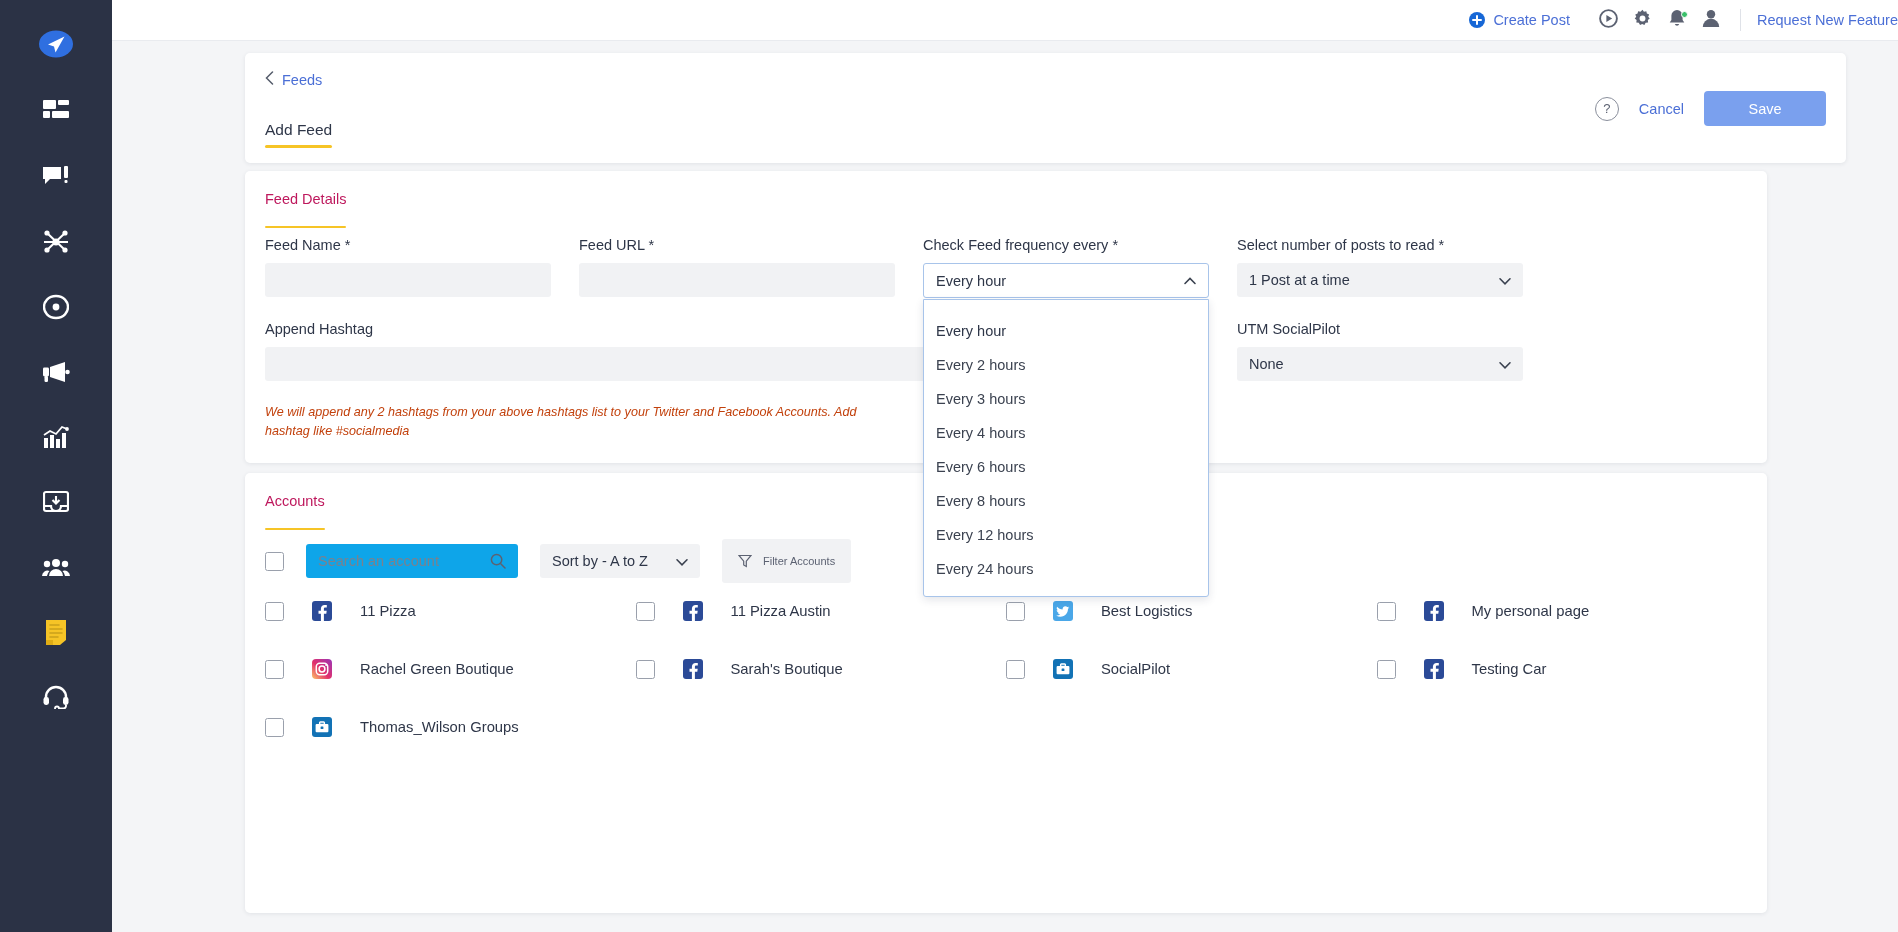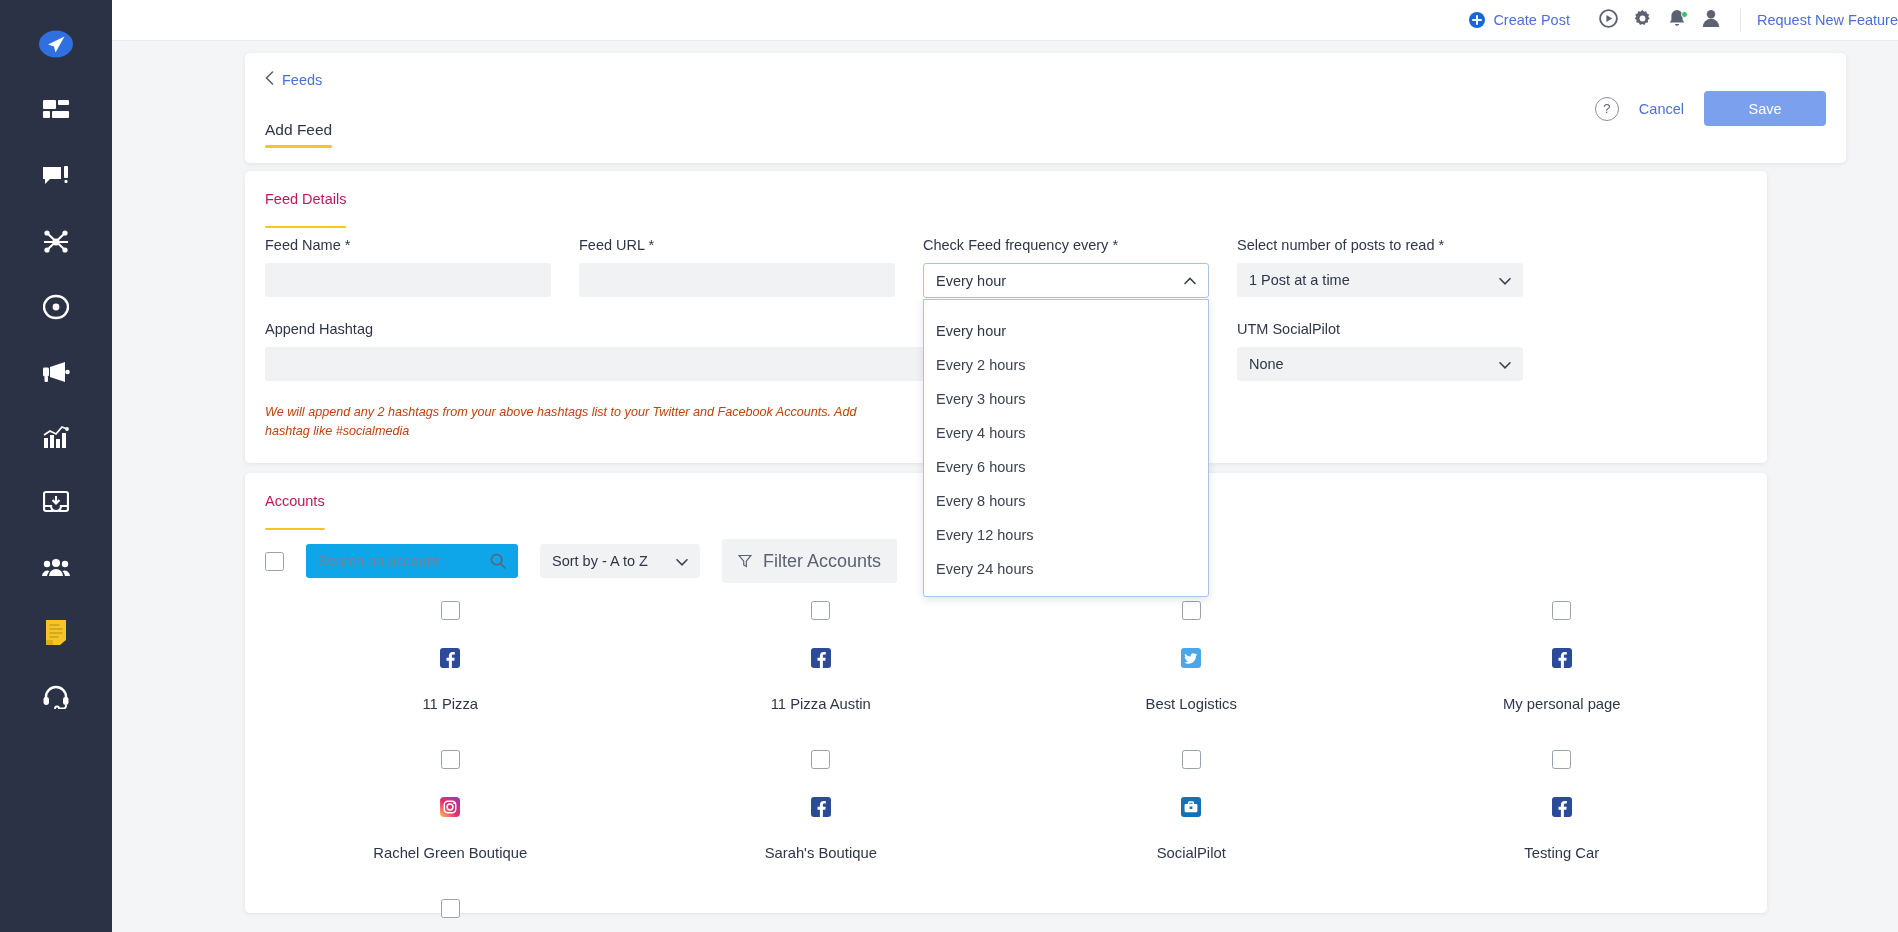--- a/index.html
+++ b/index.html
@@ -188,28 +188,28 @@
   }
   .search-box input::placeholder { color:#7b818d; }
   .sortby {
     width:160px; height:34px; background:#f1f2f4; border-radius:3px;
     display:flex; align-items:center; justify-content:space-between;
     padding:0 12px; font-size:14.5px; color:#2e3648; cursor:pointer;
   }
   .filter-btn {
     height:44px; background:#f1f2f4; border-radius:3px;
     display:flex; align-items:center; gap:11px;
-    padding:12px 16px; font-size:18px; color:#5c6272; cursor:pointer;
+    padding:12px 16px; font-size:11px; color:#5c6272; cursor:pointer;
   }
   .acc-grid {
     position:absolute; left:20px; top:128px; right:20px;
     display:grid; grid-template-columns: repeat(4, 1fr);
     row-gap: 38px;
   }
-  .acc-item { display:flex; align-items:center; gap:28px; cursor:pointer;flex-direction:column; }
+  .acc-item { display:flex; align-items:center; gap:28px; cursor:pointer; }
   .acc-name { font-size:14.8px; color:#2e3648; }
   .net-icon { width:20px; height:20px; border-radius:3px; flex:none; display:block; }
 </style>
 </head>
 <body>
 
 <div class="sidebar">
   <div class="side-logo">
     <svg width="34" height="34" viewBox="0 0 34 34">
       <ellipse cx="17" cy="17" rx="17" ry="13.5" fill="#2f6fe0"></ellipse>

